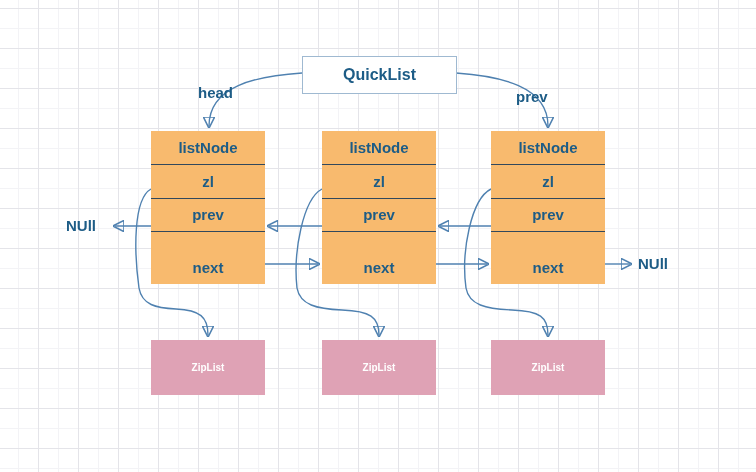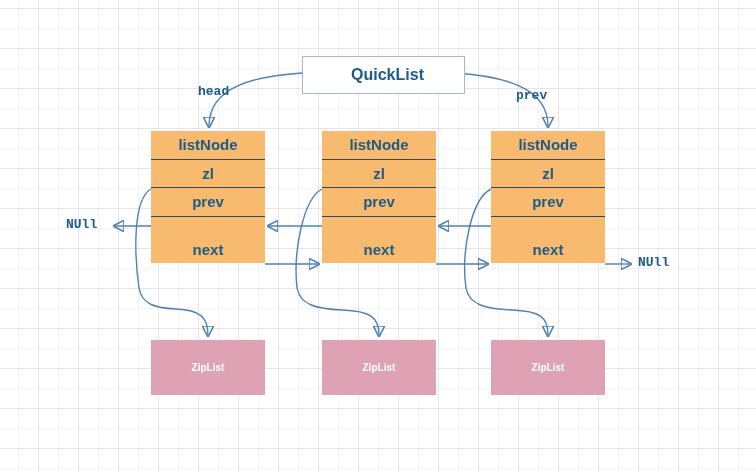--- a/index.html
+++ b/index.html
@@ -18,31 +18,30 @@
     background-size: 40px 100%, 100% 40px, 40px 100%, 100% 40px;
     background-position: -2px 0, 0 8px, 18px 0, 0 28px;
   }
   .arrows { position: absolute; left: 0; top: 0; width: 756px; height: 472px; }
   .arrows path { fill: none; stroke: #4f81b0; stroke-width: 1.4px; }
 
   .quicklist {
     position: absolute; left: 302px; top: 56px; width: 153px; height: 36px;
     background: #ffffff; border: 1px solid #9fb9d1;
     display: flex; align-items: center; justify-content: center;
-    color: #1d5c86; font-size: 16px; font-weight: bold; padding-left: 8px;
+    color: #1d5c86; font-size: 16px; font-weight: bold;
   }
 
   .lbl {
-    position: absolute; color: #1d5c86; font-size: 13px; font-weight: bold;
+    position: absolute; color: #1d5c86; font-size: 15px; font-weight: bold;
     white-space: nowrap;
-    font-family: Liberation Mono, monospace;
   }
 
   .listnode {
-    position: absolute; top: 131px; width: 114px; height: 132px;
+    position: absolute; top: 131px; width: 114px; height: 153px;
     background: #f8ba6e; display: flex; flex-direction: column;
   }
   .listnode .row {
     flex: 1; display: flex; align-items: center; justify-content: center;
     color: #1d5c86; font-size: 15px; font-weight: bold;
     border-bottom: 1.5px solid #32485c;
   }
   .listnode .row:last-child { border-bottom: none; margin-top: 19px; }
 
   .ziplist {

